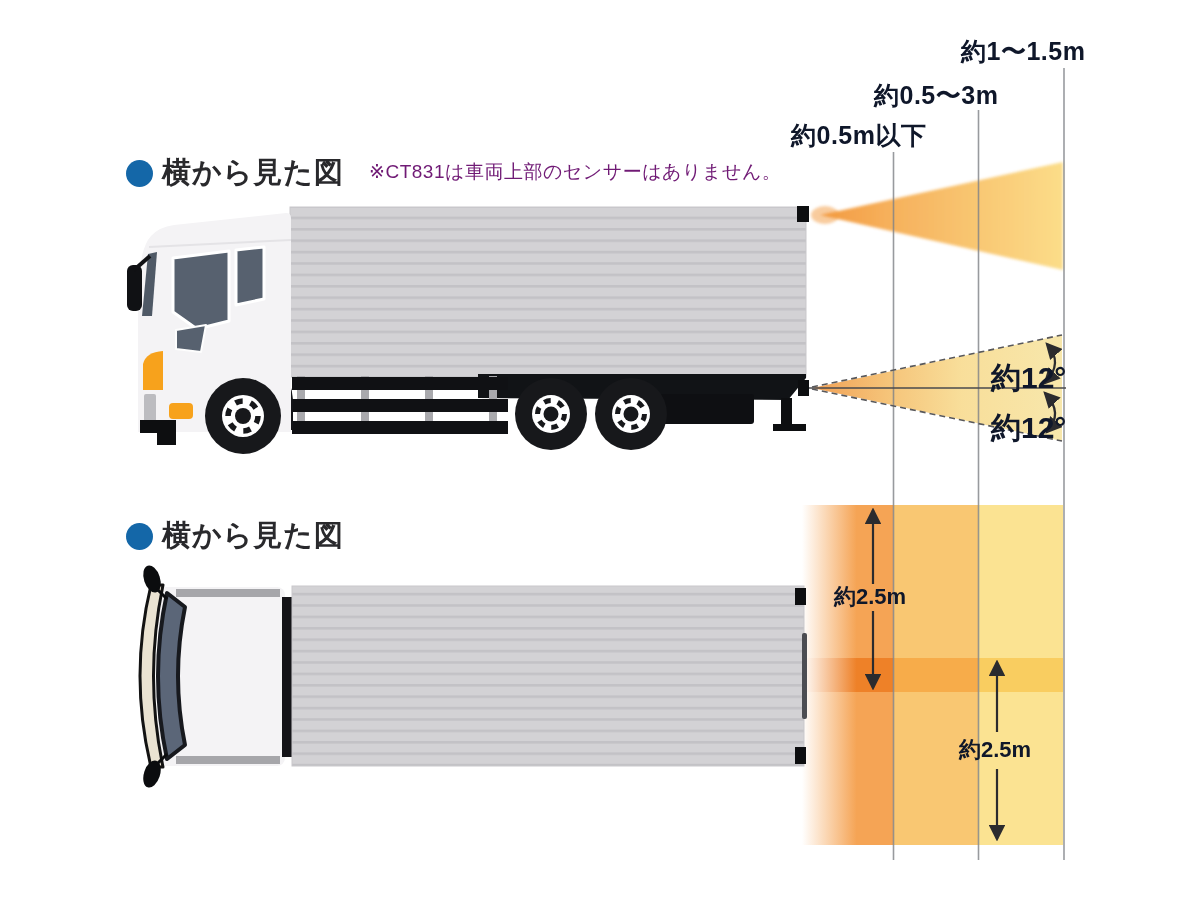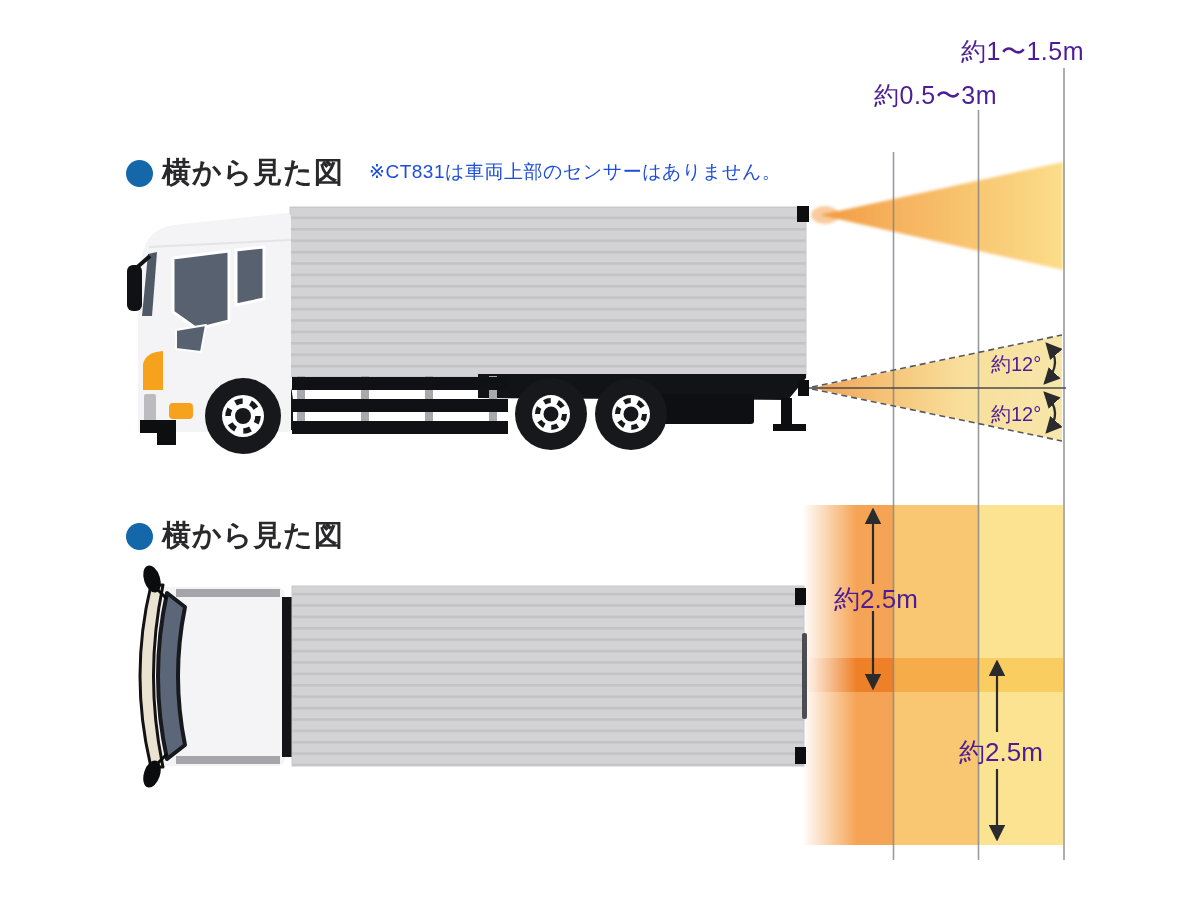--- a/index.html
+++ b/index.html
@@ -3,25 +3,25 @@
 <meta charset="utf-8">
 <style>
   html,body{margin:0;padding:0;background:#ffffff;}
   body{width:1200px;height:900px;position:relative;overflow:hidden;
        font-family:"Liberation Sans","DejaVu Sans",sans-serif;color:#2b2b2e;}
   .canvas{position:absolute;inset:0;}
   svg.art{position:absolute;left:0;top:0;}
   .heading{position:absolute;display:flex;align-items:center;gap:9px;}
   .bullet{width:27px;height:27px;border-radius:50%;background:#1467a8;flex:0 0 auto;}
   .heading .txt{font-size:29px;font-weight:bold;letter-spacing:1px;color:#29292c;}
-  .note{position:absolute;left:369px;top:159px;font-size:19px;color:#1d4ed8;letter-spacing:.5px;}
-  .lbl{position:absolute;font-weight:normal;white-space:nowrap;color:#4c1d95;text-align:center;}
+  .note{position:absolute;left:369px;top:159px;font-size:19px;color:#701a75;letter-spacing:.5px;}
+  .lbl{position:absolute;font-weight:bold;white-space:nowrap;color:#0f172a;text-align:center;}
   .dist{font-size:25px;letter-spacing:.5px;}
-  .deg{font-size:20px;}
-  .range{font-size:26px;}
+  .deg{font-size:30px;margin-top:7px;}
+  .range{font-size:22px;}
 </style>
 </head>
 <body>
 
 <div class="canvas">
 
 <svg class="art" width="1200" height="900" viewBox="0 0 1200 900">
   <defs>
     <pattern id="ribs" patternUnits="userSpaceOnUse" width="12" height="11.4">
       <rect width="12" height="11.4" fill="#d3d2d5"></rect>
@@ -181,20 +181,21 @@
   <span class="txt">横から見た図</span>
 </div>
 
 <div class="note">※CT831は車両上部のセンサーはありません。</div>
 
 <div class="heading" style="left:126px;top:516px">
   <span class="bullet"></span>
   <span class="txt">横から見た図</span>
 </div>
 
+<div class="lbl dist" style="left:791px;top:119px">約0.5m以下</div>
 <div class="lbl dist" style="left:874px;top:79px">約0.5〜3m</div>
 <div class="lbl dist" style="left:961px;top:35px">約1〜1.5m</div>
 
 <div class="lbl deg" style="left:991px;top:351px">約12°</div>
 <div class="lbl deg" style="left:991px;top:401px">約12°</div>
 
 <div class="lbl range" style="left:834px;top:582px">約2.5m</div>
 <div class="lbl range" style="left:959px;top:735px">約2.5m</div>
 
 </div>

